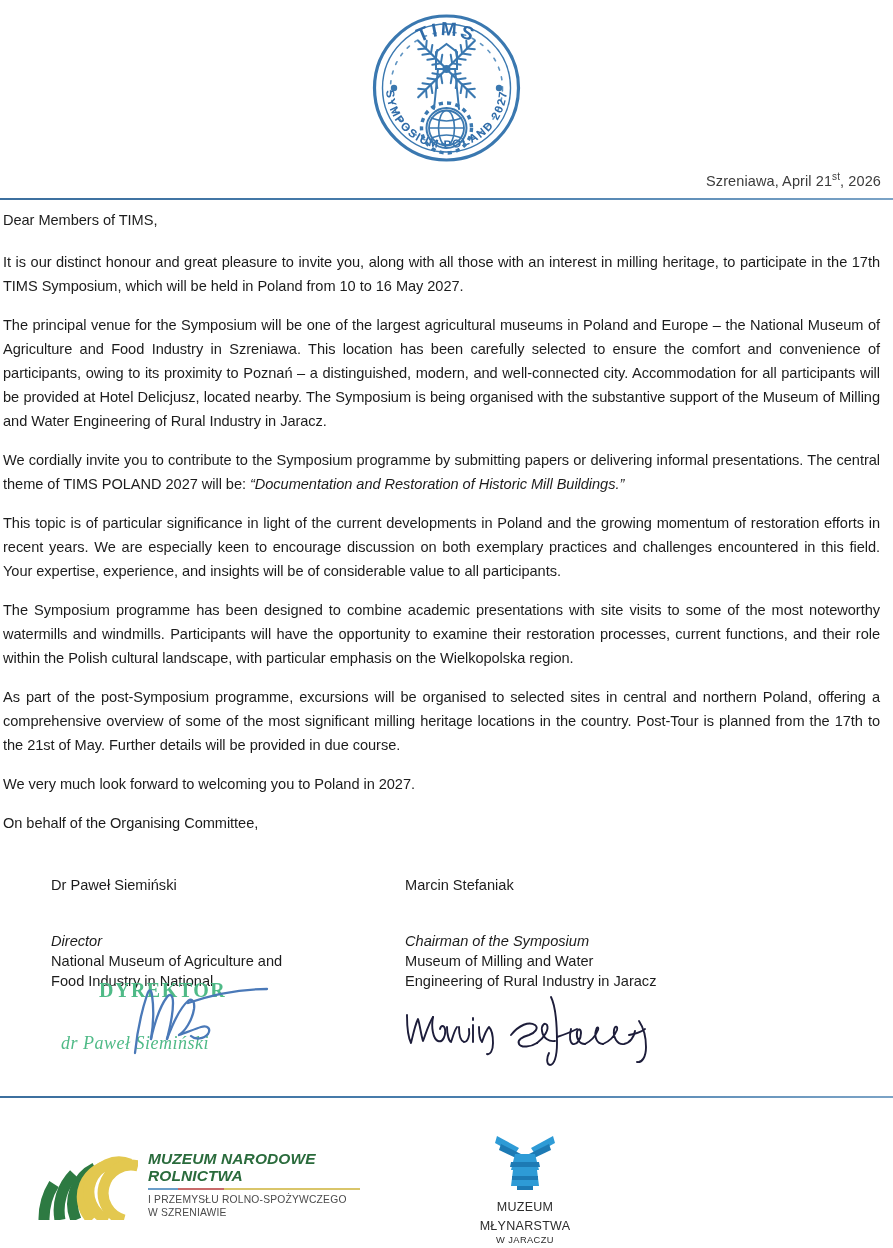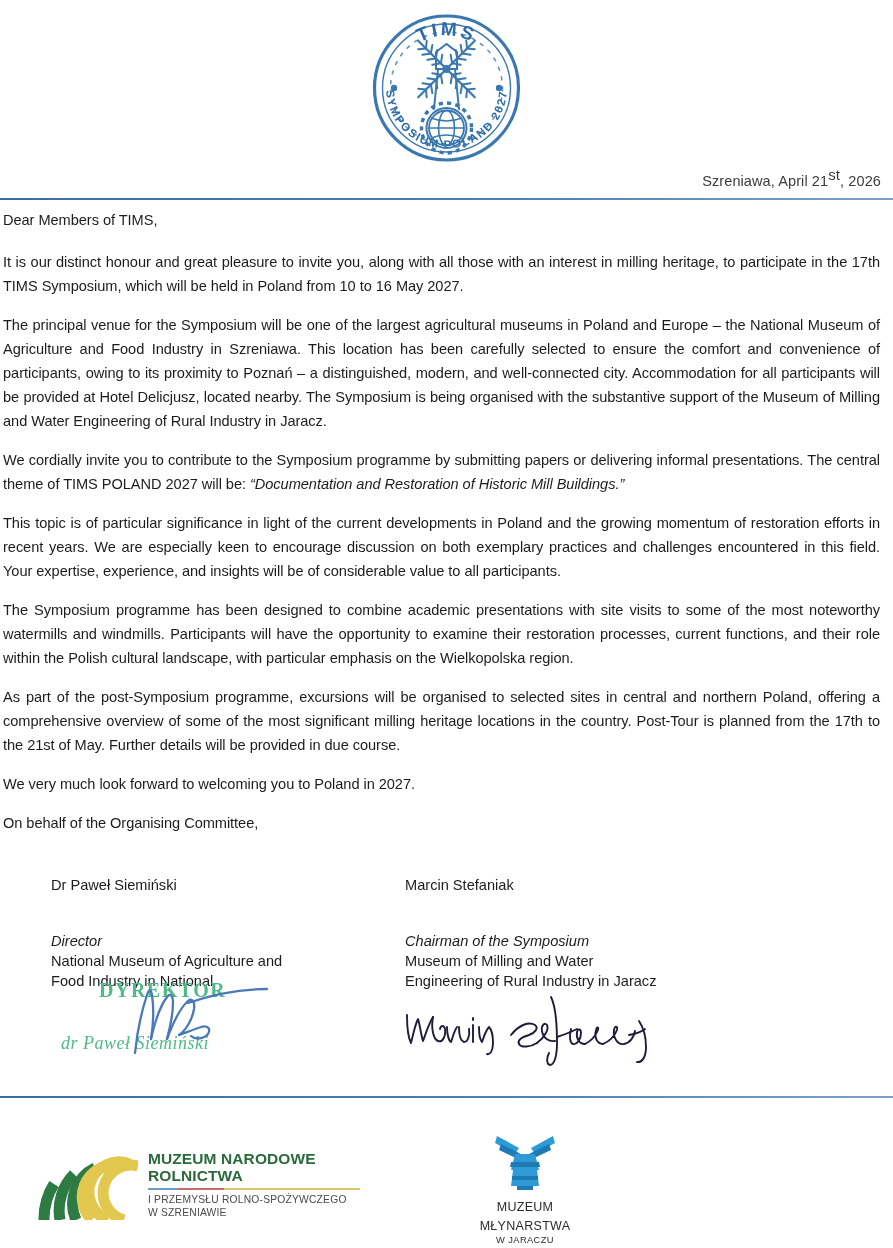--- a/index.html
+++ b/index.html
@@ -38,21 +38,21 @@
   
   .date-line {
     text-align: right;
     font-size: 14.5px;
     color: #3c3c3c;
     padding-right: 12px;
     margin-top: 2px;
     letter-spacing: 0.1px;
   }
   .date-line sup {
-    font-size: 15px;
+    font-size: 10px;
     vertical-align: super;
     line-height: 0;
   }
 
   
   .rule {
     height: 2px;
     background: linear-gradient(to right, #3c6f9e 0%, #4a7fae 55%, #7ba3c6 100%);
     margin: 9px 0 0 0;
     width: 100%;
@@ -150,20 +150,21 @@
   .logo-narodowe-text {
     margin-left: 10px;
     margin-top: 2px;
   }
   .ln-title {
     font-size: 15.5px;
     font-weight: bold;
     color: #2a6b3c;
     line-height: 17px;
     letter-spacing: 0.1px;
+    font-style: italic;
   }
   .ln-divider {
     width: 212px;
     height: 2px;
     margin: 4px 0 3px 0;
     background: linear-gradient(to right, #6a9ec9 0%, #6a9ec9 14%, #c86a6a 14%, #c86a6a 36%, #d9c56a 36%, #d9c56a 100%);
   }
   .ln-sub {
     font-size: 10.3px;
     color: #4a4a4a;

